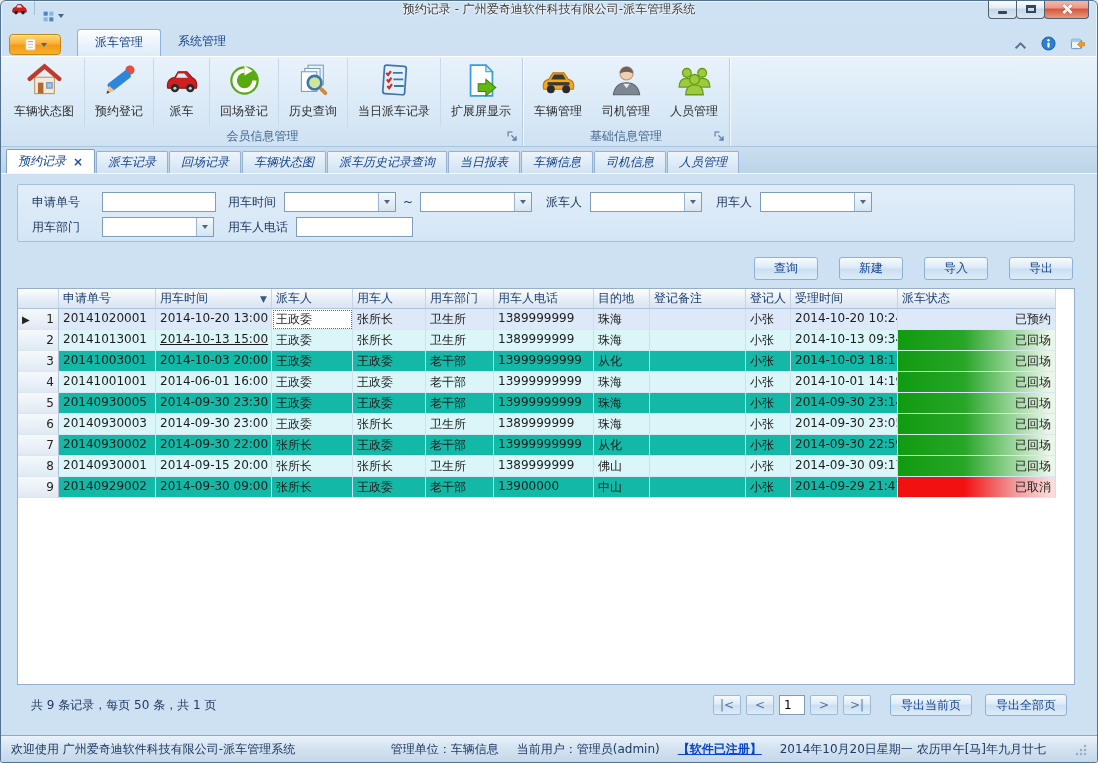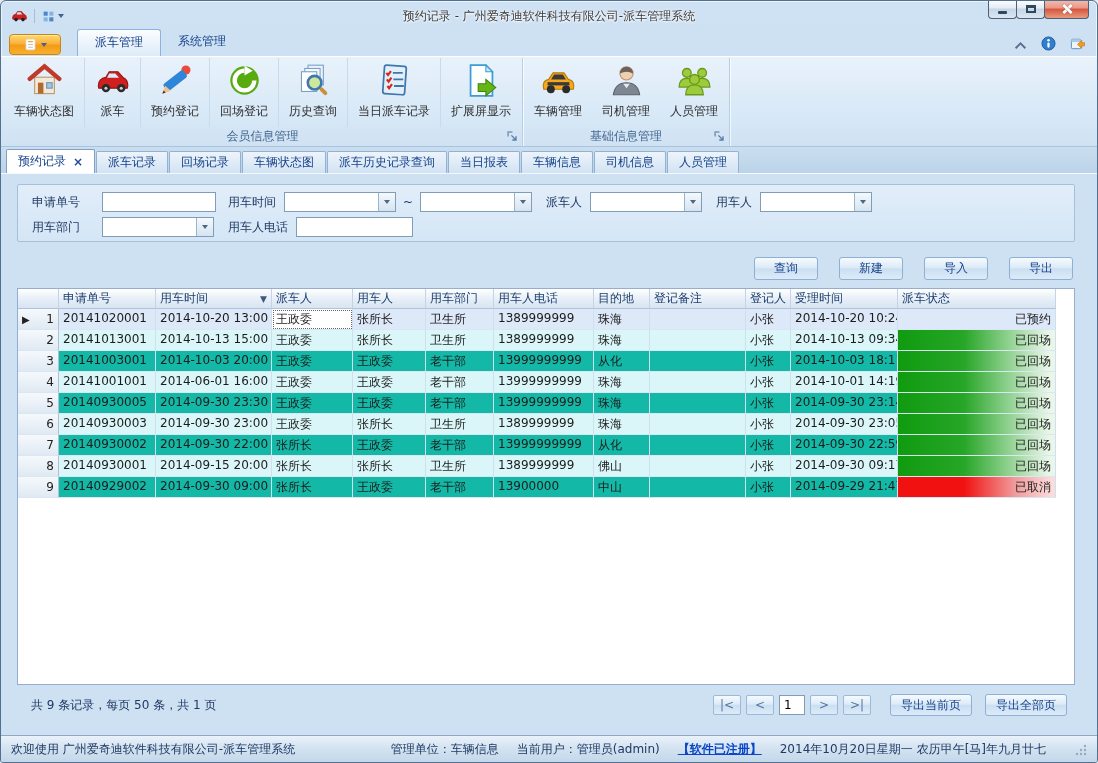--- a/index.html
+++ b/index.html
@@ -2,21 +2,21 @@
 <html><head>
 <meta charset="utf-8">
 <style>
   * { box-sizing: border-box; margin: 0; padding: 0; }
   body { background:#e9e9e9; font-family:"DejaVu Sans","Liberation Sans",sans-serif; font-size:12px; }
   .window { width:1098px; height:763px; display:flex; flex-direction:column; position:relative;
     border:1px solid #52718f; border-radius:6px 6px 3px 3px; overflow:hidden;
     background:linear-gradient(#cfe2f4,#b7d0e9); box-shadow:inset 0 0 0 1px rgba(255,255,255,.6); }
 
   
-  .titlebar { height:30px; position:relative; display:flex; align-items:center; flex:none; }
+  .titlebar { height:30px; position:relative; display:flex; flex:none; }
   .app-icon { margin-left:10px; width:16px; height:16px; }
   .qat-sep { width:1px; height:14px; background:#93accbaa; margin:0 7px; }
   .qat { display:flex; align-items:center; gap:3px; cursor:pointer; }
   .qat svg { width:13px; height:13px; }
   .caret-down { width:0;height:0;border-left:3px solid transparent;border-right:3px solid transparent;border-top:4px solid #44638a; }
   .title { position:absolute; left:120px; right:120px; text-align:center; color:#3a3a3a; text-shadow:0 0 3px #fff, 0 1px 2px #fff; white-space:nowrap; overflow:hidden; }
   .caption { position:absolute; top:-1px; right:8px; display:flex; }
   .cap-btn { width:29px; height:19px; margin-left:-1px; border:1px solid #4e6074; border-top:none;
     background:linear-gradient(#ffffff,#e3ebf4 45%,#c6d5e6 50%,#dbe7f3); border-radius:0 0 4px 4px;
     display:flex; align-items:center; justify-content:center; cursor:pointer; position:relative; }
@@ -50,21 +50,21 @@
   .with-seps .rbtn + .rbtn { border-left:1px solid #c9daea; border-radius:0; }
   .ricon svg { width:35px; height:35px; }
   .rlabel { color:#2f2f2f; white-space:nowrap; }
   .rgroup-caption { height:19px; display:flex; align-items:center; justify-content:center; position:relative; color:#44688f; }
   .rlauncher { position:absolute; right:3px; bottom:4px; width:11px; height:11px; cursor:pointer; }
   .rlauncher svg { width:11px; height:11px; }
 
   
   .doctabs { height:26px; flex:none; background:linear-gradient(#cadeef,#bcd3e9); display:flex; align-items:flex-end; padding-left:5px; }
   .dtab { padding:4px 11px; color:#15428b; background:linear-gradient(#edf4fb,#d2e3f3); border:1px solid #93b1d0; border-bottom:none;
-    border-radius:2px 2px 0 0; margin-right:1px; display:flex; align-items:center; gap:7px; cursor:pointer; white-space:nowrap; height:22px; }
+    border-radius:2px 2px 0 0; margin-right:1px; display:flex; align-items:center; gap:7px; cursor:pointer; white-space:nowrap; height:22px;font-style:italic; }
   .dtab.active { background:#fff; height:24px; border-color:#7fa0c4; }
   .dtab-close { color:#1d49a0; font-weight:bold; font-size:12px; line-height:10px; cursor:pointer; }
 
   
   .content { flex:1; position:relative; background:#cde1f3; border-top:1px solid #f5f9fd; }
   .filter-panel { position:absolute; left:16px; top:10px; width:1058px; height:58px;
     background:linear-gradient(#e2edf9,#d4e6f6); border:1px solid #a7c0da; border-radius:2px; }
   .frow { position:absolute; left:14px; display:flex; align-items:center; }
   .frow1 { top:7px; } .frow2 { top:32px; }
   .fgroup { display:flex; align-items:center; }
@@ -197,37 +197,37 @@
               <span class="ricon"><svg viewBox="0 0 32 32">
                   <rect x="7" y="13" width="18" height="15" fill="#f4e9d8" stroke="#b89a6a"></rect>
                   <path d="M2.5 14.5 L16 3 L29.5 14.5" fill="none" stroke="#c0392b" stroke-width="4" stroke-linecap="round"></path>
                   <rect x="10" y="18" width="5" height="10" fill="#b06a30"></rect>
                   <rect x="18" y="18" width="5" height="5" fill="#9fc8e8" stroke="#6b93b8"></rect>
                 </svg></span>
               <span class="rlabel">车辆状态图</span>
             </div>
             <div class="rbtn">
               <span class="ricon"><svg viewBox="0 0 32 32">
+                  <circle cx="25.5" cy="6.5" r="4.2" fill="#e74c3c"></circle>
+                  <rect x="4" y="12.5" width="23" height="8" rx="2" transform="rotate(-38 15 16)" fill="#2e86d8"></rect>
+                  <path d="M4 28 l2.6-7.2 5.1 4.6z" fill="#f2c189"></path>
+                  <path d="M4 28 l1-2.9 2.1 1.9z" fill="#3a3a3a"></path>
+                </svg></span>
+              <span class="rlabel">预约登记</span>
+            </div>
+            <div class="rbtn">
+              <span class="ricon"><svg viewBox="0 0 32 32">
                   <path d="M3 21 q0-7 7-8 l3-5 h8 l5 5.5 q4 1.5 4 7.5 l-.5 2 h-26z" fill="#cf1f1f" stroke="#8e1414"></path>
                   <path d="M13 9.5 h5.5 l3.5 4 h-11z" fill="#d8ecf8"></path>
                   <circle cx="10" cy="23" r="3.8" fill="#2b2b2b"></circle>
                   <circle cx="24" cy="23" r="3.8" fill="#2b2b2b"></circle>
                   <circle cx="10" cy="23" r="1.4" fill="#cfcfcf"></circle>
                   <circle cx="24" cy="23" r="1.4" fill="#cfcfcf"></circle>
                 </svg></span>
               <span class="rlabel">派车</span>
-            </div>
-            <div class="rbtn">
-              <span class="ricon"><svg viewBox="0 0 32 32">
-                  <circle cx="25.5" cy="6.5" r="4.2" fill="#e74c3c"></circle>
-                  <rect x="4" y="12.5" width="23" height="8" rx="2" transform="rotate(-38 15 16)" fill="#2e86d8"></rect>
-                  <path d="M4 28 l2.6-7.2 5.1 4.6z" fill="#f2c189"></path>
-                  <path d="M4 28 l1-2.9 2.1 1.9z" fill="#3a3a3a"></path>
-                </svg></span>
-              <span class="rlabel">预约登记</span>
             </div>
             <div class="rbtn">
               <span class="ricon"><svg viewBox="0 0 32 32">
                   <circle cx="16" cy="16" r="13" fill="#57ab0f"></circle>
                   <path d="M16 7 a9 9 0 1 0 9 9" fill="none" stroke="#fff" stroke-width="4"></path>
                   <path d="M16 2.5 L23.5 7 L16 11.5 Z" fill="#fff"></path>
                 </svg></span>
               <span class="rlabel">回场登记</span>
             </div>
             <div class="rbtn">
@@ -468,21 +468,21 @@
           <div class="tcell dcell" style="width: 45px;">小张</div>
           <div class="tcell dcell" style="width: 107px;">2014-10-20 10:24</div>
           <div class="tcell dcell status-cell status-plain" style="width: 158px;">已预约</div>
         </div>
         <div class="trow cyan">
           <div class="tcell rowhdr" style="width: 41px;">
             <span class="ind"></span>
             <span class="rnum">2</span>
           </div>
           <div class="tcell dcell" style="width: 97px;">20141013001</div>
-          <div class="tcell dcell" style="width: 116px;">2014-10-13 15:00</div>
+          <div class="tcell dcell" style="width: 116px; text-decoration: underline;">2014-10-13 15:00</div>
           <div class="tcell dcell" style="width: 81px;">王政委</div>
           <div class="tcell dcell" style="width: 73px;">张所长</div>
           <div class="tcell dcell" style="width: 68px;">卫生所</div>
           <div class="tcell dcell" style="width: 100px;">1389999999</div>
           <div class="tcell dcell" style="width: 56px;">珠海</div>
           <div class="tcell dcell" style="width: 96px;"></div>
           <div class="tcell dcell" style="width: 45px;">小张</div>
           <div class="tcell dcell" style="width: 107px;">2014-10-13 09:34</div>
           <div class="tcell dcell status-cell status-green" style="width: 158px;">已回场</div>
         </div>

